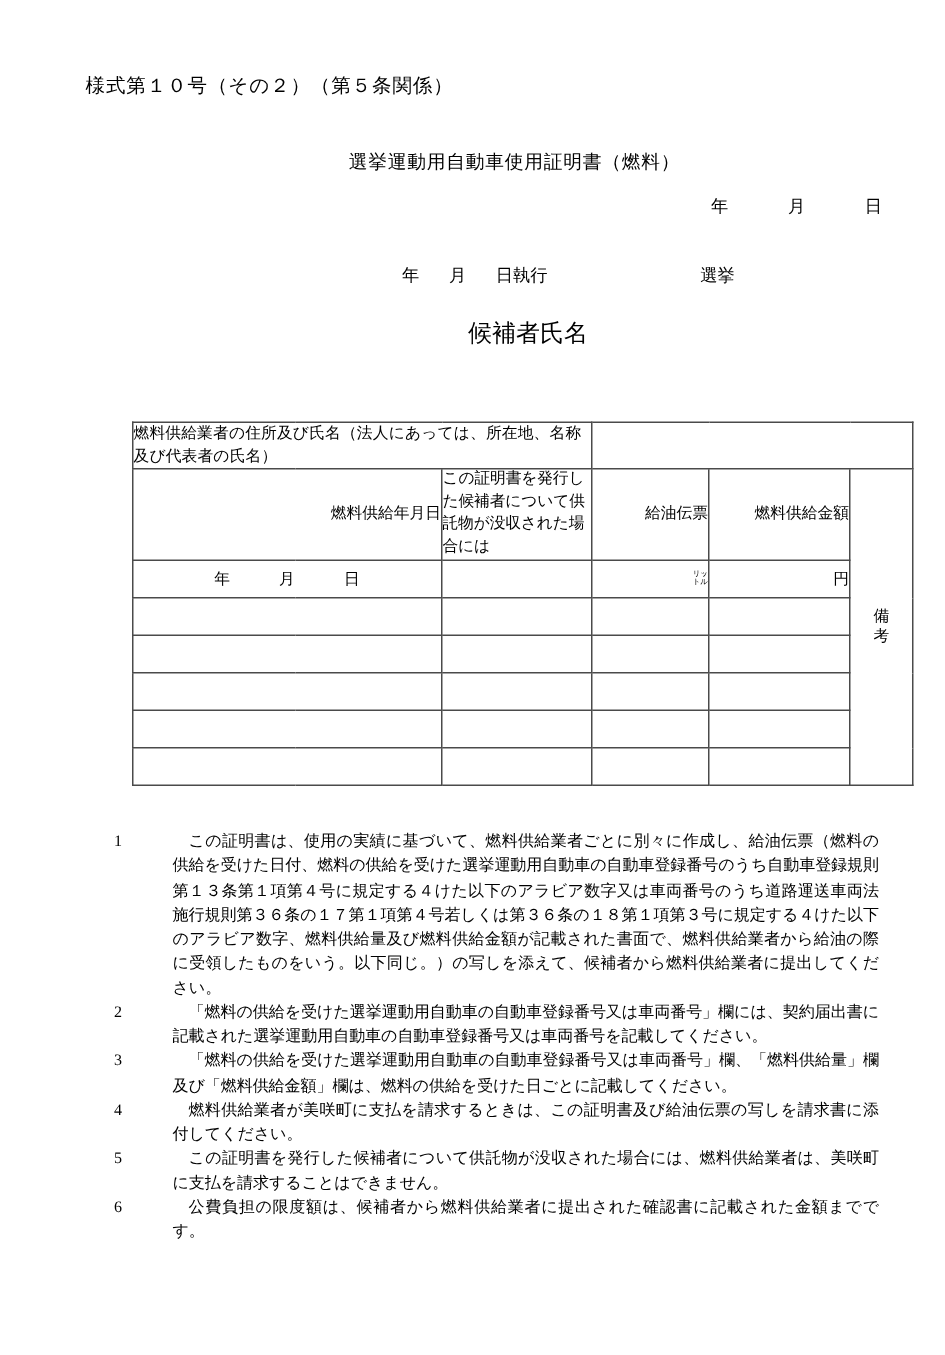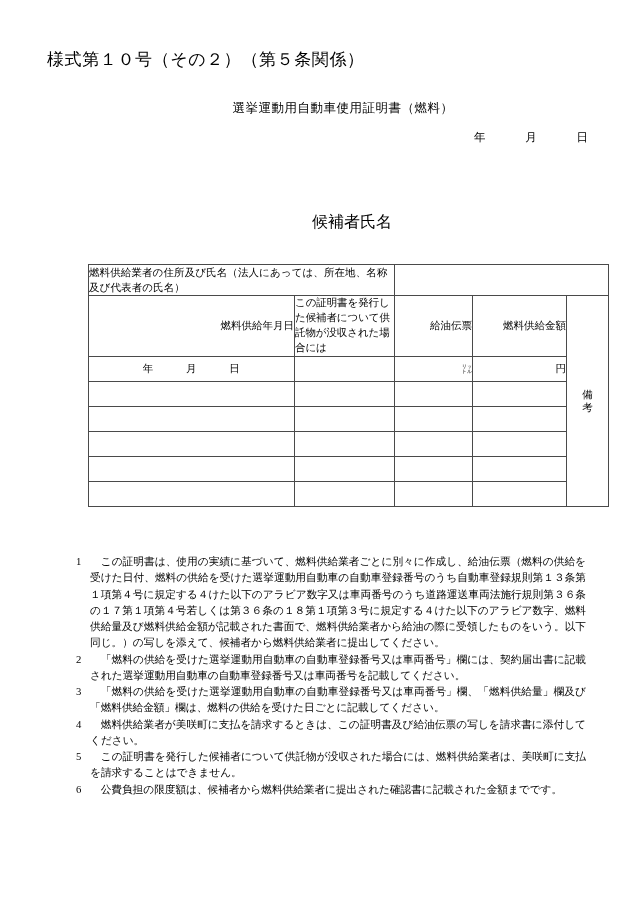--- a/index.html
+++ b/index.html
@@ -17,23 +17,23 @@
     width: 630px;
     height: 903px;
     background: #ffffff;
     overflow: hidden;
     box-sizing: border-box;
   }
 
   
   .form-no {
     position: absolute;
-    left: 47px;
+    left: 57px;
     top: 48px;
-    font-size: 17px;
+    font-size: 13px;
     letter-spacing: 0.6px;
     white-space: nowrap;
   }
 
   
   .doc-title {
     position: absolute;
     left: 0;
     top: 100px;
     width: 630px;
@@ -83,21 +83,21 @@
     left: 82px;
     top: 250px;
     font-size: 11.5px;
     white-space: nowrap;
   }
 
   
   .tbl-wrap {
     position: absolute;
     left: 58px;
-    top: 264px;
+    top: 281px;
     width: 520px;
     padding-left: 30px;
   }
   table.form-table {
     border-collapse: collapse;
     width: 520px;
     table-layout: fixed;
     font-size: 10.5px;
   }
   table.form-table td {
@@ -193,39 +193,49 @@
     text-align: left;
     line-height: 1.52;
   }
   .note-body {
     flex: 1 1 auto;
     line-height: 1.52;
     text-align: justify;
     text-justify: inter-ideograph;
     text-indent: 1em;
     letter-spacing: -0.05px;
+    margin-left: 25px;
   }
 </style>
 </head>
 <body>
 
 <div class="page">
 
   <div class="form-no">様式第１０号（その２）（第５条関係）</div>
 
   <div class="doc-title">選挙運動用自動車使用証明書（燃料）</div>
 
   <div class="date-line">
     <span class="seg">年</span>
     <span class="gap-a"></span>
     <span class="seg">月</span>
     <span class="gap-b"></span>
     <span class="seg">日</span>
   </div>
 
+  <div class="exec-line">
+    <span>年</span>
+    <span class="gap-s"></span>
+    <span>月</span>
+    <span class="gap-s"></span>
+    <span>日執行</span>
+    <span class="gap-l"></span>
+    <span>選挙</span>
+  </div>
 
   <div class="candidate">候補者氏名</div>
 
 
   <div class="tbl-wrap">
     <table class="form-table">
       <colgroup>
         <col style="width:108px">
         <col style="width:98px">
         <col style="width:100px">

